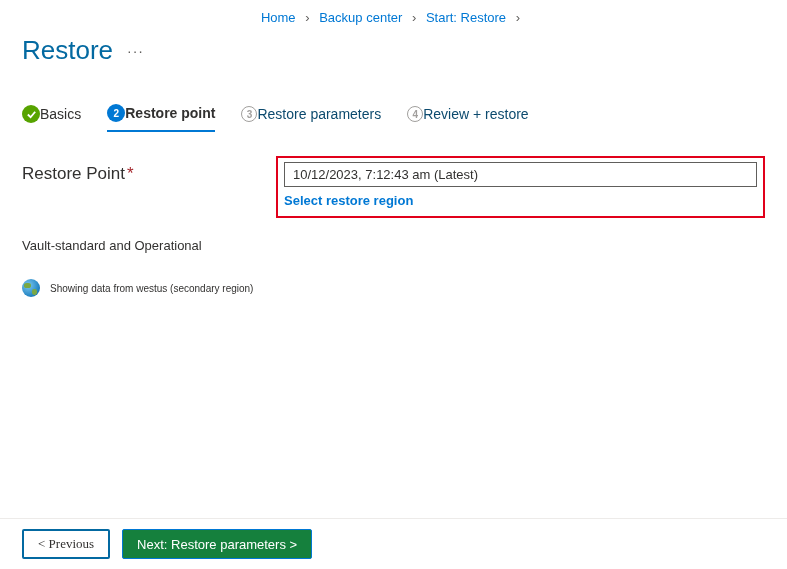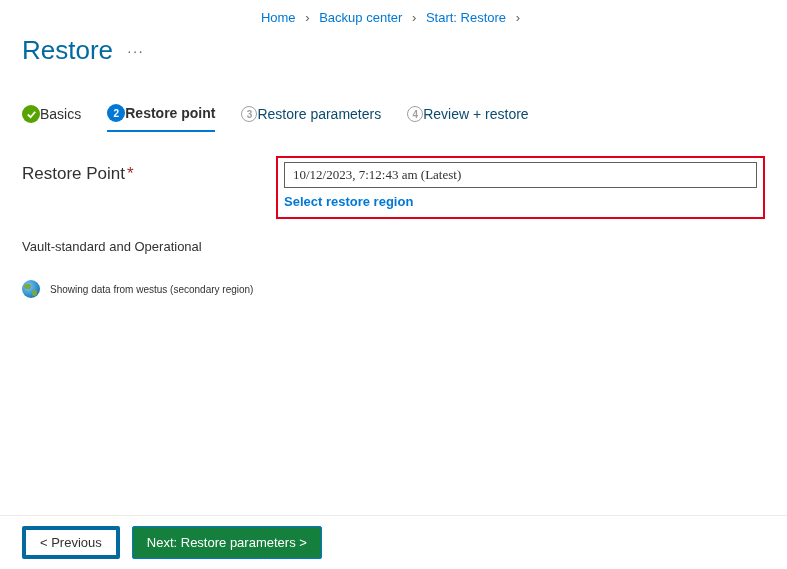--- a/index.html
+++ b/index.html
@@ -91,21 +91,21 @@
       border: 2px solid #e1001a;
       padding: 4px 6px 8px;
       margin-left: -6px;
       margin-top: -4px;
     }
     .text-input {
       width: 100%;
       border: 1px solid #605e5c;
       font-size: 13px;
       padding: 4px 8px;
-      font-family: Liberation Serif, serif;
+      font-family: Liberation Sans, sans-serif;
       color: #323130;
     }
     .link-btn {
       color: #0078d4;
       font-size: 13px;
       font-weight: 600;
       cursor: pointer;
       margin-top: 6px;
       display: inline-block;
     }
@@ -150,22 +150,23 @@
     }
     .btn {
       font-size: 13px;
       padding: 5px 14px;
       border-radius: 2px;
       cursor: pointer;
       font-family: inherit;
     }
     .btn-secondary {
       background: #fff;
-      border: 4px solid #0369a1;
-      color: #323130;
+      border: 2px solid #0369a1;
+      color: #323130;
+      font-family: Liberation Serif, serif;
     }
     .btn-primary {
       background: #15803d;
       border: 1px solid #0078d4;
       color: #fff;
       font-weight: 400;
     }
     .check-svg { width: 11px; height: 11px; }
   </style>
 </head>

